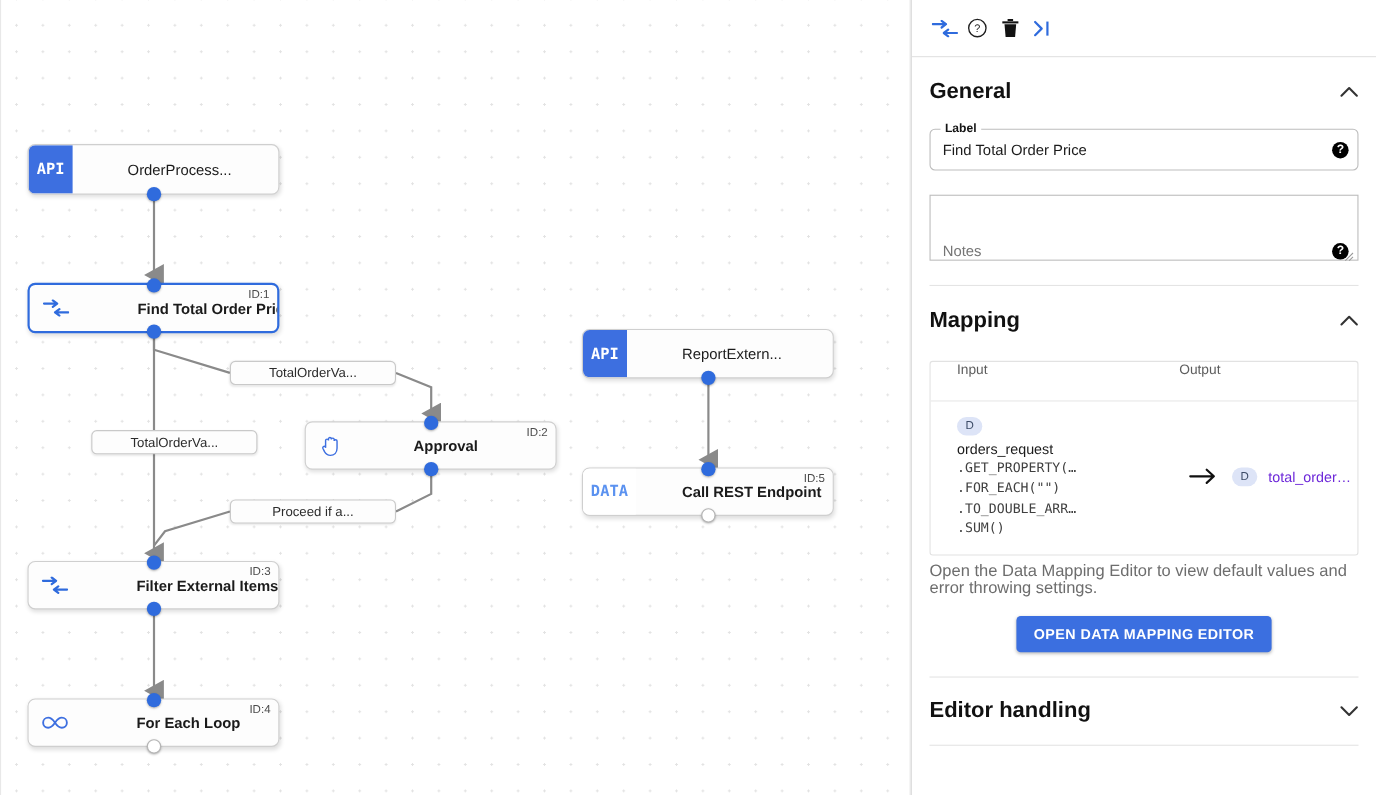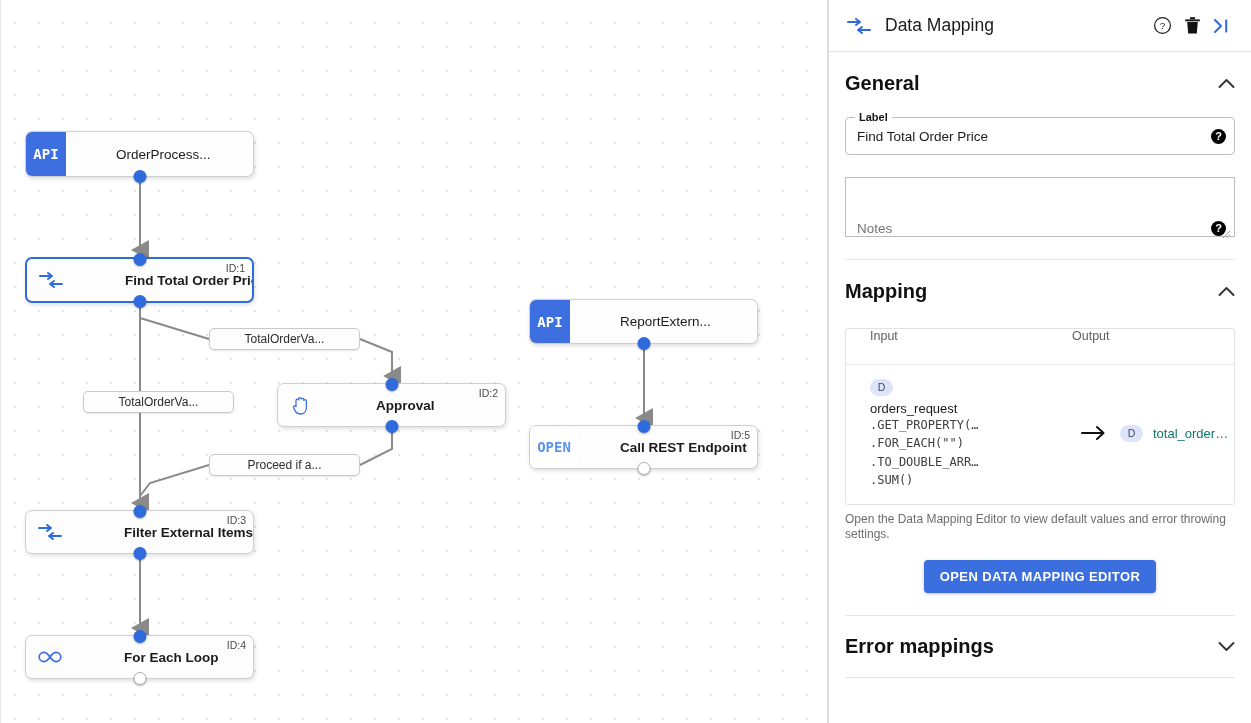--- a/index.html
+++ b/index.html
@@ -198,23 +198,23 @@
     min-width: 23px; height: 17px; padding: 0 6px;
     background: #dde4f7; color: #3b4a66;
     border-radius: 9px; font-size: 10.5px;
   }
   .var-name { font-size: 13px; color: #1b1b1b; margin-top: 5px; }
   .code-line {
     font-family: "DejaVu Sans Mono", monospace;
     font-size: 12px; color: #404040; line-height: 18.5px;
     white-space: nowrap;
   }
-  .out-text { font-size: 13px; color: #0f766e; white-space: nowrap; }
-
-  .note-line { font-size: 12px; color: #6d6d6d; margin-top: 7px; line-height: 15px; }
+  .out-text { font-size: 13px; color: #6d28d9; white-space: nowrap; }
+
+  .note-line { font-size: 15px; color: #6d6d6d; margin-top: 7px; line-height: 15px; }
 
   .btn-primary {
     display: block; margin: 18px auto 0 auto;
     background: #3b6fe0; color: #ffffff;
     border: none; border-radius: 4px;
     height: 33px; padding: 4px 16px;
     font-size: 13px; font-weight: 700; letter-spacing: 0.4px;
     font-family: "Liberation Sans", sans-serif;
     cursor: pointer;
     box-shadow: 0 1px 3px rgba(0,0,0,0.25);
@@ -320,21 +320,21 @@
     <div class="node" style="left:529px; top:299px; width:229px; height:45px;">
       <div class="node-inner">
         <div class="badge">API</div>
         <div class="node-title">ReportExtern...</div>
       </div>
       <div class="port bottom"></div>
     </div>
 
     <div class="node" style="left:529px; top:425px; width:229px; height:44px;">
       <div class="node-inner">
-        <div class="badge rest">OPEN</div>
+        <div class="badge rest">DATA</div>
         <div class="node-title bold" style="padding-left:2px;">Call REST Endpoint</div>
         <div class="node-id">ID:5</div>
       </div>
       <div class="port top"></div>
       <div class="port bottom hollow"></div>
     </div>
 
     <div class="edge-label" style="left:209px; top:328px; width:151px; height:22px;">TotalOrderVa...</div>
     <div class="edge-label" style="left:83px; top:391px; width:151px; height:22px;">TotalOrderVa...</div>
     <div class="edge-label" style="left:209px; top:454px; width:151px; height:22px;">Proceed if a...</div>
@@ -342,21 +342,20 @@
 
   <div class="panel">
 
     <div class="panel-header">
       <div class="panel-header-icon">
         <svg width="24" height="16" viewBox="0 0 24 16">
             <path d="M1 4 H13 M9 1 L13 4 L9 7" stroke="#2f6bdd" stroke-width="2" fill="none" stroke-linecap="round" stroke-linejoin="round"></path>
             <path d="M23 12 H11 M15 9 L11 12 L15 15" stroke="#2f6bdd" stroke-width="2" fill="none" stroke-linecap="round" stroke-linejoin="round"></path>
           </svg>
       </div>
-      <div class="panel-title">Data Mapping</div>
       <div class="hdr-btn">
         <svg width="19" height="19" viewBox="0 0 20 20">
             <circle cx="10" cy="10" r="8.3" stroke="#1f1f1f" stroke-width="1.3" fill="none"></circle>
             <text x="10" y="14.2" font-size="10.5" text-anchor="middle" fill="#1f1f1f" font-family="Liberation Sans, sans-serif">?</text>
           </svg>
       </div>
       <div class="hdr-btn">
         <svg width="17" height="19" viewBox="0 0 17 19">
             <path d="M6 1.2 h5 v2 h-5z" fill="#121212"></path>
             <rect x="1.2" y="3.4" width="14.6" height="1.9" fill="#121212"></rect>
@@ -440,21 +439,21 @@
 
         <div class="note-line">Open the Data Mapping Editor to view default values and error throwing settings.</div>
 
         <button class="btn-primary">OPEN DATA MAPPING EDITOR</button>
 
         <div class="divider" style="margin-top:22px;"></div>
       </div>
 
       <div class="section">
         <div class="section-head" style="padding:19px 0 19px 0;">
-          <div class="section-title">Error mappings</div>
+          <div class="section-title">Editor handling</div>
           <div class="chev">
             <svg width="17" height="11" viewBox="0 0 17 11">
                 <path d="M1.5 2 L8.5 9 L15.5 2" stroke="#333" stroke-width="1.9" fill="none" stroke-linecap="round" stroke-linejoin="round"></path>
               </svg>
           </div>
         </div>
         <div class="divider" style="margin-top:0px;"></div>
       </div>
 
     </div>

